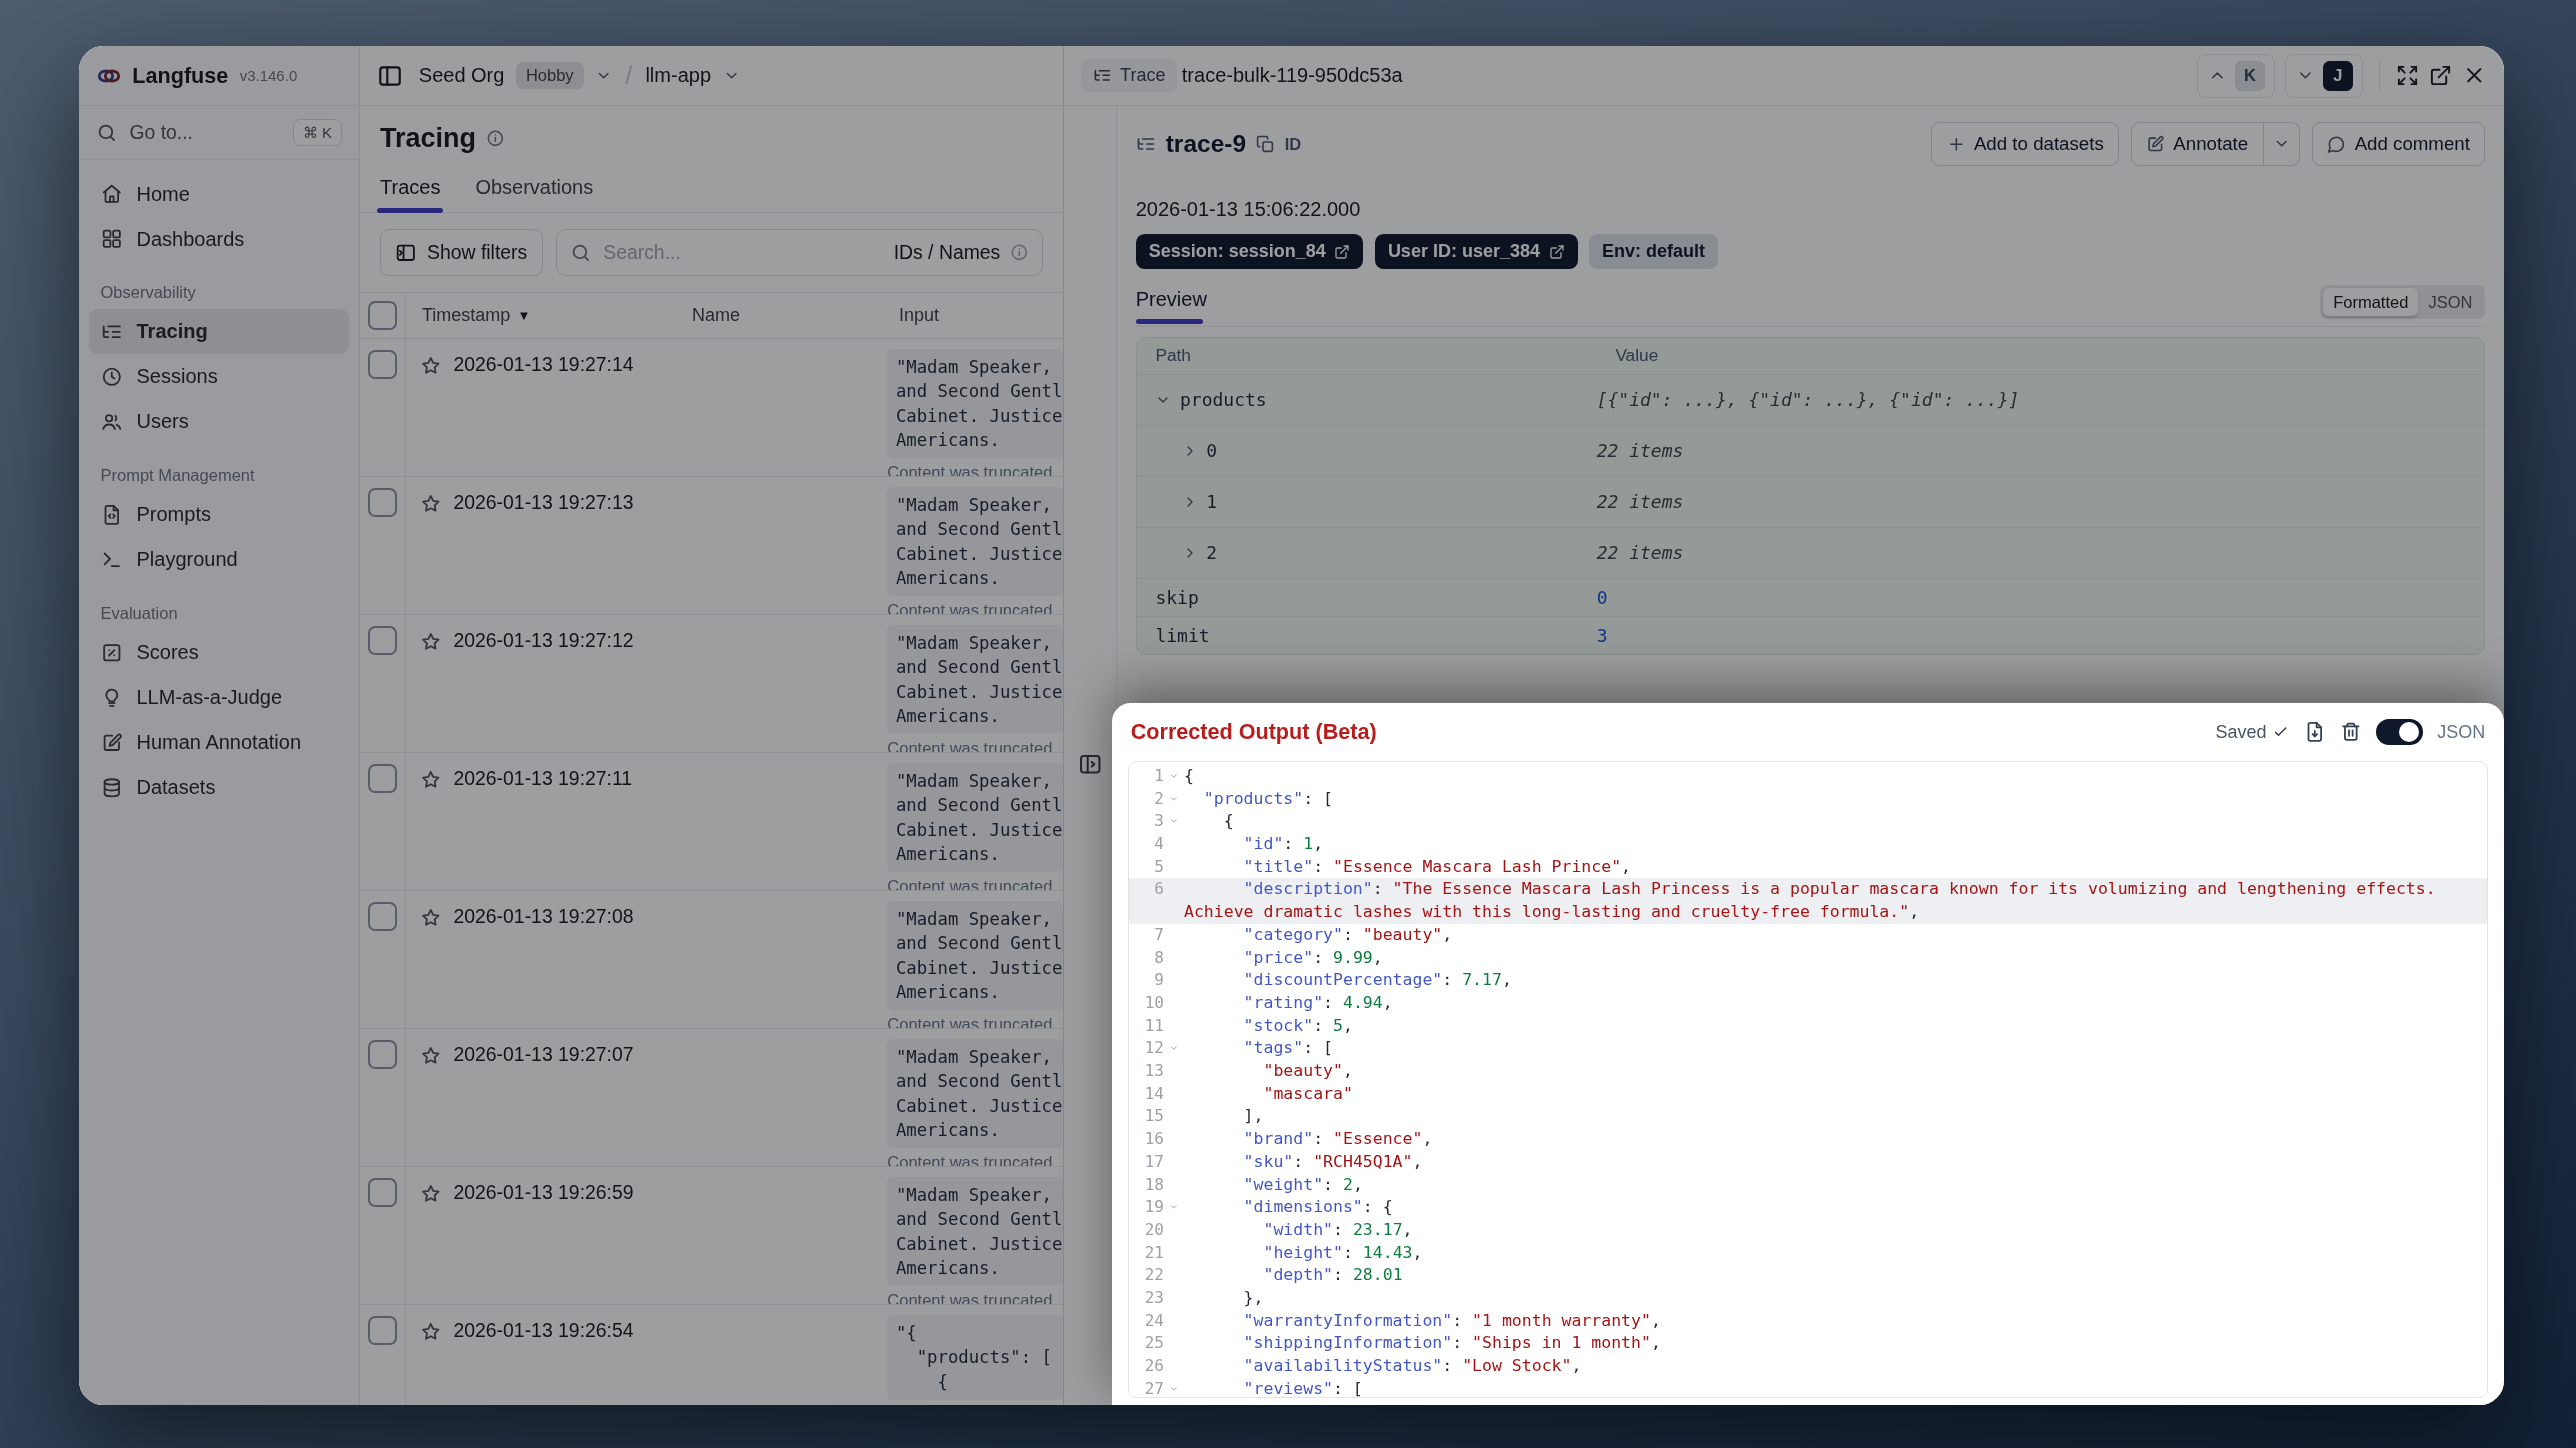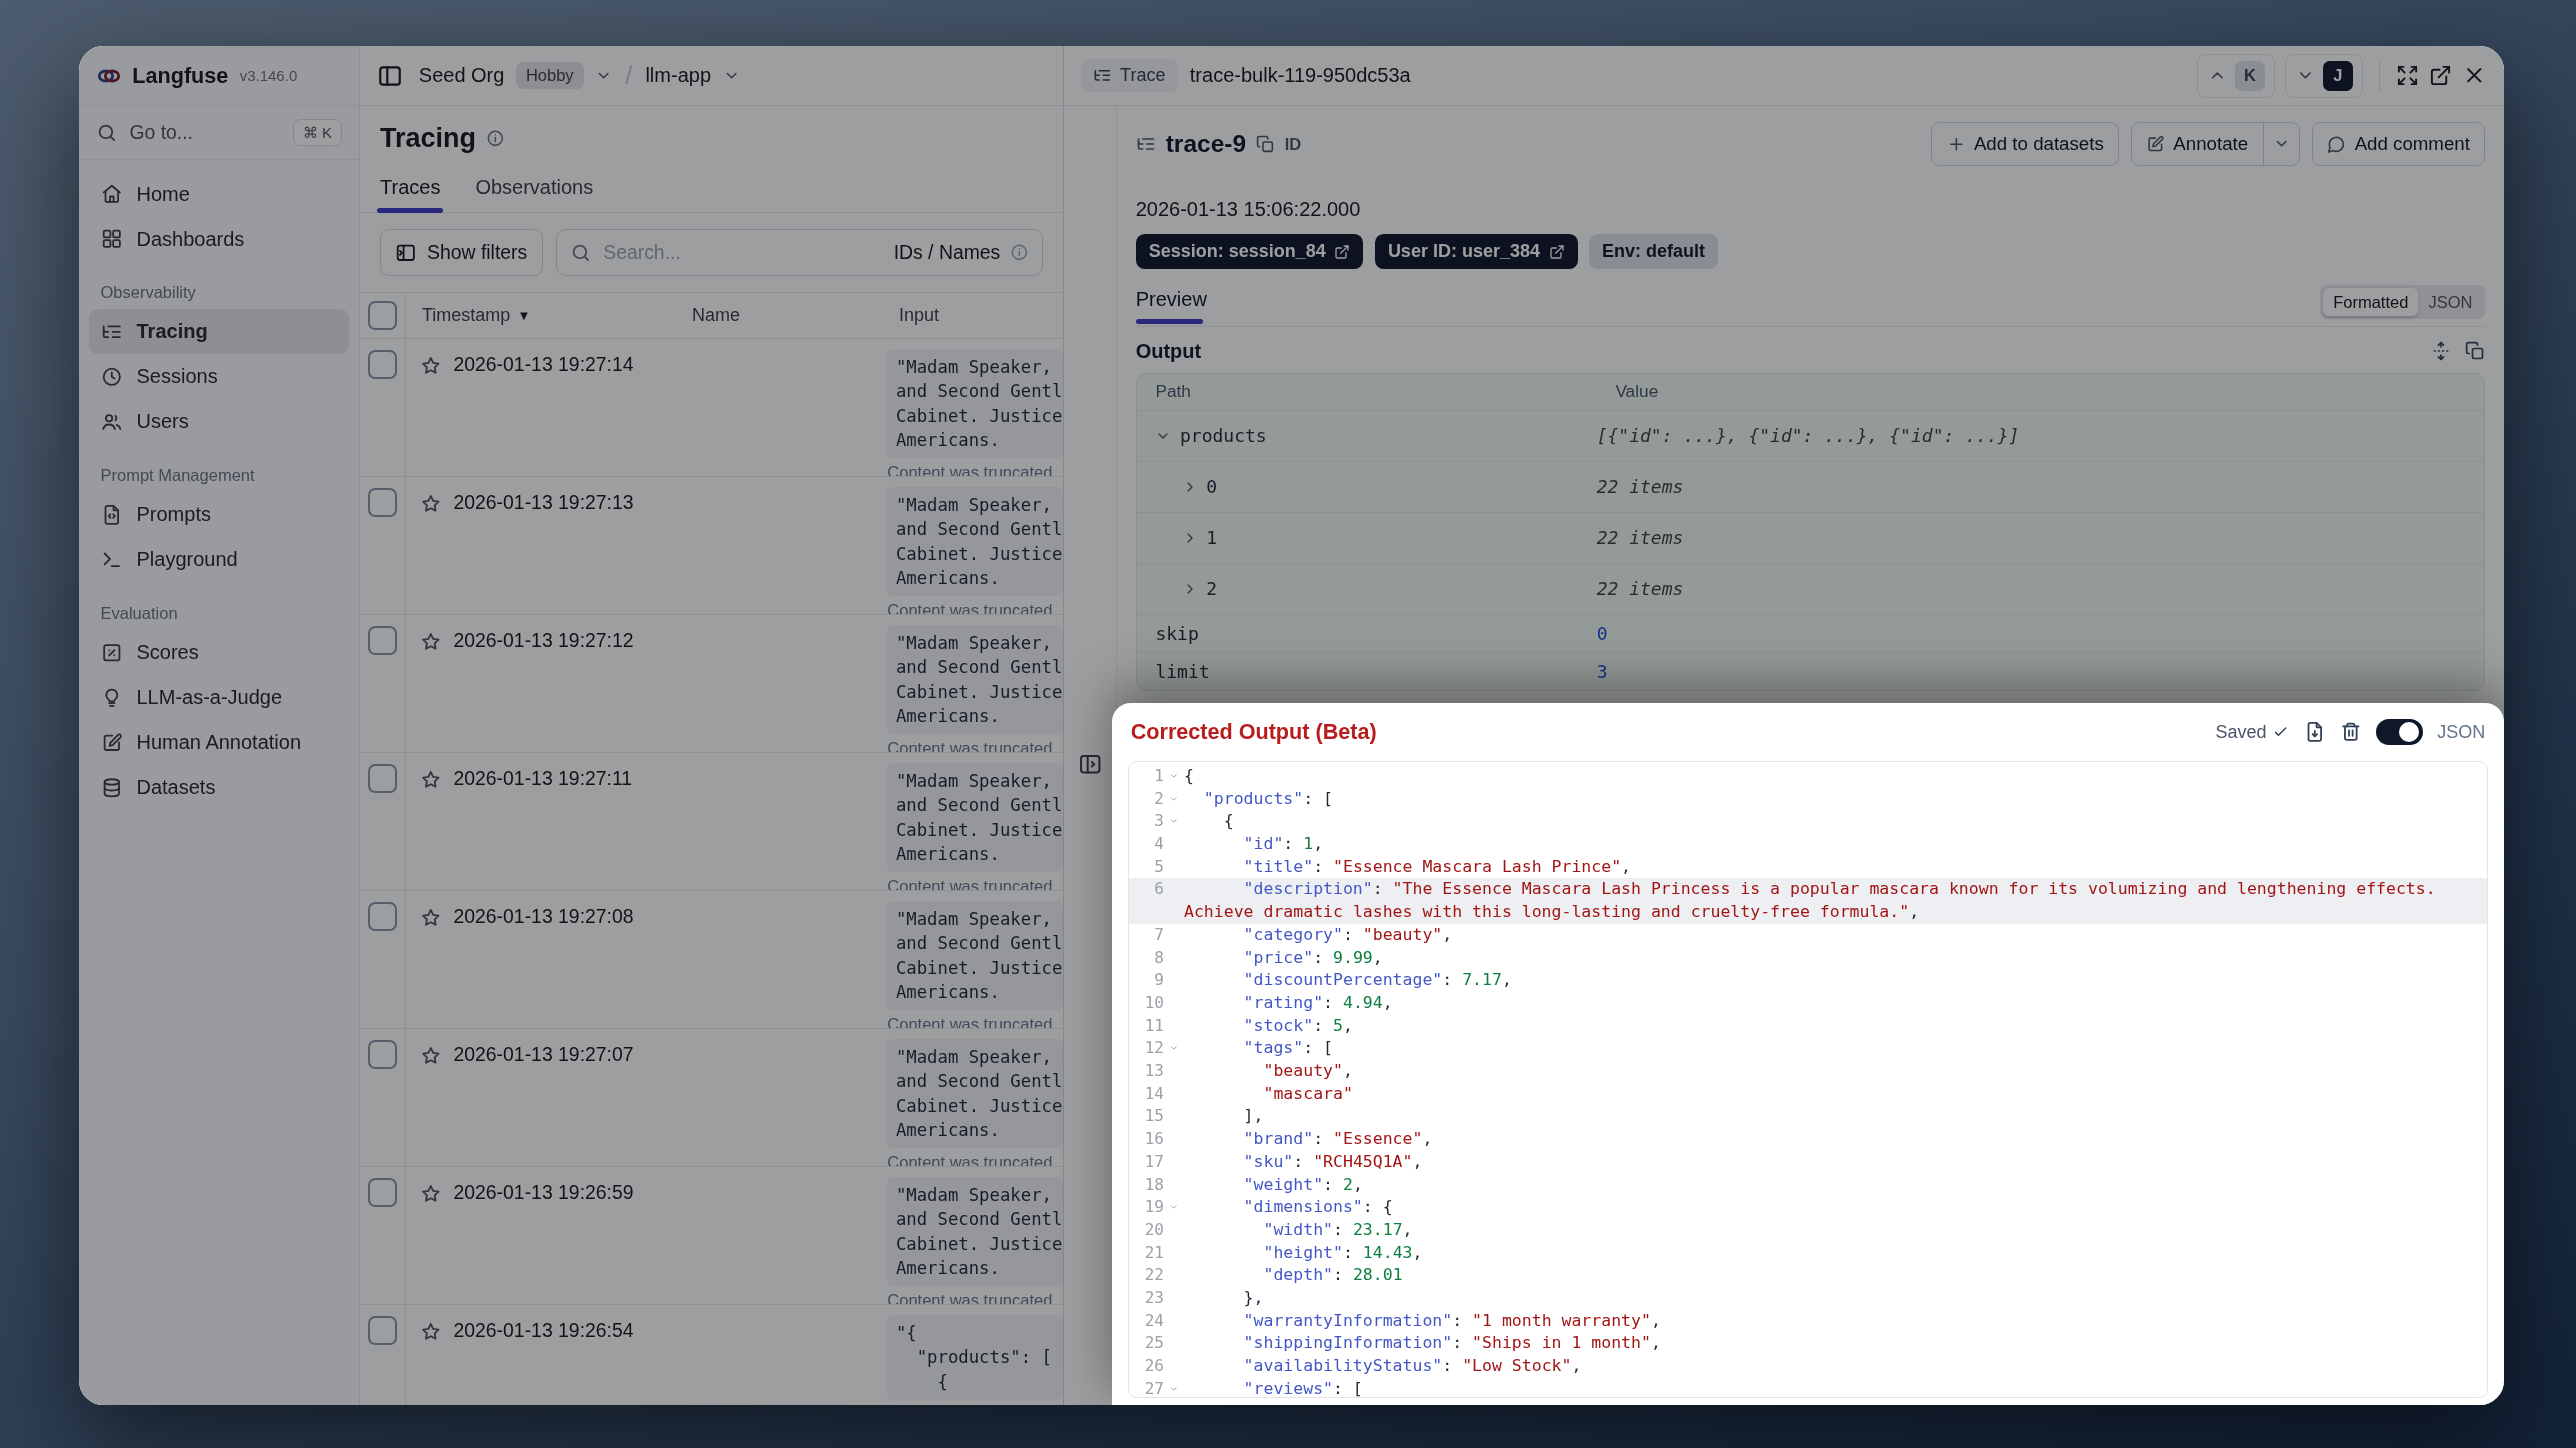--- a/index.html
+++ b/index.html
@@ -61,21 +61,21 @@
   .cell-ts{display:flex;align-items:flex-start;gap:11.5px;padding:14.4px 0 0 14.4px}
   .cell-ts .ic{color:#52525b;margin-top:1.4px;cursor:pointer}
   .ts-text{font-size:19.4px;color:#18181b;white-space:nowrap}
   .cell-input{overflow:hidden;padding:10px 0 0 4.3px}
   .io-pre{background:#f4f4f5;border-radius:5.8px;padding:5.8px 8.6px;font-family:"DejaVu Sans Mono",monospace;
     font-size:17.3px;line-height:24.5px;color:#1e293b;white-space:pre;overflow:hidden}
   .io-note{font-size:16.5px;color:#64748b;margin-top:4.3px}
 
   
   .peek{flex:1;display:flex;flex-direction:column;border-left:1.4px solid #d9d9de;background:#fff;overflow:hidden}
-  .peek-top{height:59px;flex:none;border-bottom:1.4px solid #e9e9ec;display:flex;align-items:center;padding:0 17.3px;gap:10px}
+  .peek-top{height:59px;flex:none;border-bottom:1.4px solid #e9e9ec;display:flex;align-items:center;padding:0 17.3px;gap:2px}
   .trace-chip{display:flex;align-items:center;gap:8.6px;background:#f4f4f5;border-radius:7.2px;padding:5.8px 11.5px;font-size:18px;color:#334155}
   .trace-id{font-size:20px;color:#18181b;margin-left:2.9px}
   .peek-controls{margin-left:auto;display:flex;align-items:center;gap:10px}
   .nav-btn{height:42px;border:1.4px solid #e4e4e7;border-radius:8.6px;display:flex;align-items:center;gap:8.6px;padding:0 9.3px;color:#52525b;background:#fff;cursor:pointer}
   .keycap{width:30px;height:30px;border-radius:6.5px;background:#dfe3e8;color:#334155;display:flex;align-items:center;justify-content:center;font-size:16.5px;font-weight:600}
   .keycap.dark{background:#0f172a;color:#fff}
   .vdiv{width:1.4px;height:33px;background:#e4e4e7;margin:0 5.8px}
   .icon-btn{color:#18181b;cursor:pointer;display:flex}
   .peek-body{flex:1;display:flex;overflow:hidden}
   .peek-strip{width:52px;flex:none;border-right:1.4px solid #e9e9ec;display:flex;justify-content:center;padding-top:17.3px;color:#3f3f46}
@@ -698,43 +698,20 @@
                 <span>Env: default</span>
               </span>
             </div>
           <div class="preview-row">
             <span class="preview-tab">Preview</span>
             <div class="seg-control">
               <span class="seg on">Formatted</span>
               <span class="seg">JSON</span>
             </div>
           </div>
-          <div class="output-head">
-            <span class="output-title">Output</span>
-            <div class="output-icons">
-              <span class="ic">
-                  <svg viewBox="0 0 24 24" width="20" height="20" fill="none" stroke="currentColor" stroke-width="2" stroke-linecap="round" stroke-linejoin="round">
-                    <path d="M12 22v-5"></path>
-                    <path d="M12 7V2"></path>
-                    <path d="m15 19-3 3-3-3"></path>
-                    <path d="m15 5-3-3-3 3"></path>
-                    <path d="M4 12h1"></path>
-                    <path d="M9 12h1"></path>
-                    <path d="M14 12h1"></path>
-                    <path d="M19 12h1"></path>
-                  </svg>
-                </span>
-              <span class="ic">
-                  <svg viewBox="0 0 24 24" width="20" height="20" fill="none" stroke="currentColor" stroke-width="2" stroke-linecap="round" stroke-linejoin="round">
-                    <rect x="9" y="9" width="12" height="12" rx="2"></rect>
-                    <path d="M5 15H4a2 2 0 0 1-2-2V4a2 2 0 0 1 2-2h9a2 2 0 0 1 2 2v1"></path>
-                  </svg>
-                </span>
-            </div>
-          </div>
           <div class="output-table">
             <div class="ohead">
               <div>Path</div>
               <div>Value</div>
             </div>
             <div id="output-rows">
                 <div class="orow tall">
                   <div class="okey">
                     <span class="ic">
                       <svg viewBox="0 0 24 24" width="16" height="16" fill="none" stroke="currentColor" stroke-width="2" stroke-linecap="round" stroke-linejoin="round">

